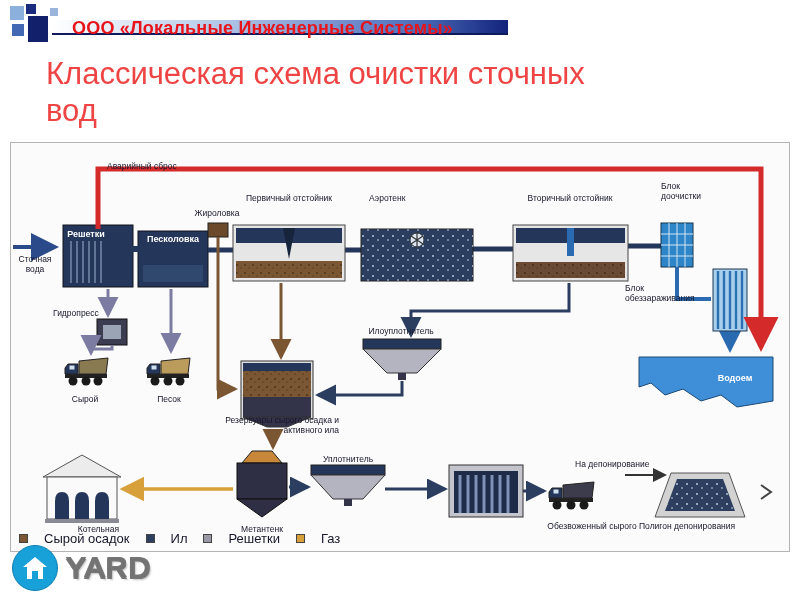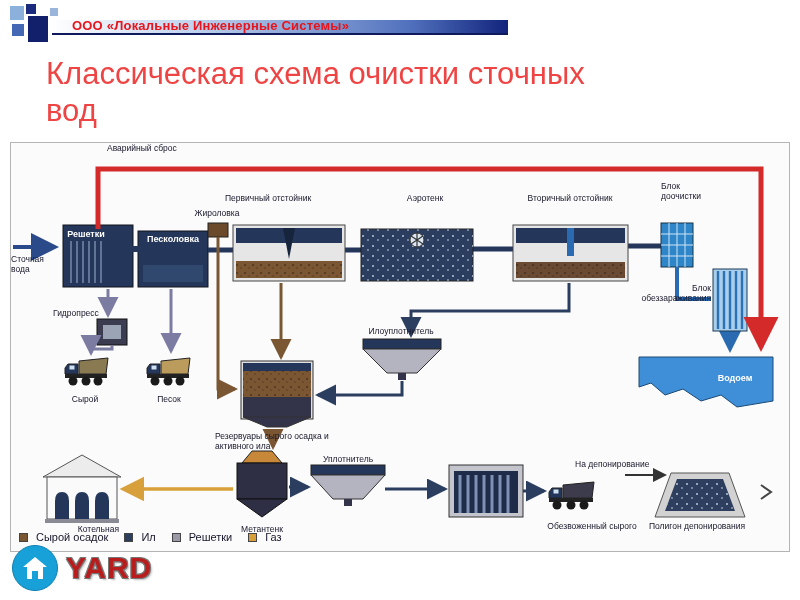--- a/index.html
+++ b/index.html
@@ -3,32 +3,32 @@
 <meta charset="utf-8">
 <style>
   *{margin:0;padding:0;box-sizing:border-box}
   html,body{width:800px;height:600px}
   body{font-family:"Liberation Sans",sans-serif;background:#fff;position:relative;overflow:hidden}
   .slide{position:absolute;inset:0;background:#fff}
   .deco-sq{position:absolute}
   .grad-bar{position:absolute;left:52px;top:20px;width:456px;height:15px;
     background:linear-gradient(to right,#ffffff 0%,#c2d4ee 30%,#5272be 78%,#12247c 100%);
     border-bottom:2px solid #0e1a5c}
-  .company{position:absolute;left:72px;top:18px;font-size:13px;font-weight:bold;color:#e8141c;letter-spacing:.2px;white-space:nowrap}
+  .company{position:absolute;left:72px;top:18px;font-size:18px;font-weight:bold;color:#e8141c;letter-spacing:.2px;white-space:nowrap}
   .title{position:absolute;left:46px;top:56px;width:580px;font-size:31px;font-weight:400;color:#ef4444;line-height:1.18}
   .diagram{position:absolute;left:10px;top:142px;width:780px;height:410px;background:#fbfbfb;border:1px solid #b4b4b4}
   .diagram svg{position:absolute;left:0;top:0}
   .dlbl{position:absolute;font-size:8.5px;line-height:1.2;color:#16162a}
   .wlbl{position:absolute;font-size:9px;font-weight:bold;color:#fff;line-height:1.1;text-align:center}
   .legend{position:absolute;left:8px;top:388px;display:flex;gap:16px;align-items:center}
-  .legend-item{display:flex;gap:8px;align-items:center;font-size:11px;color:#16162a}
+  .legend-item{display:flex;gap:16px;align-items:center;font-size:13px;color:#16162a}
   .legend-sw{width:9px;height:9px;border:1px solid #444;display:inline-block}
   .logo{position:absolute;left:12px;top:545px;display:flex;align-items:center;gap:8px}
   .logo-circle{width:46px;height:46px;border-radius:50%;background:#18a0d8;display:flex;align-items:center;justify-content:center;border:1px solid #0d7fb0}
-  .logo-text{font-size:30px;font-weight:700;color:#b91c1c;letter-spacing:1px;
+  .logo-text{font-size:30px;font-weight:400;color:#737373;letter-spacing:1px;
     text-shadow:-1px -1px 0 #777,1px -1px 0 #777,-1px 1px 0 #777,1px 1px 0 #777,2px 2px 2px rgba(0,0,0,.25)}
 </style>
 </head>
 <body>
 
 <div class="slide">
 
   <div>
     <span class="deco-sq" style="left:10px;top:6px;width:14px;height:14px;background:#8cb0dc"></span>
     <span class="deco-sq" style="left:26px;top:4px;width:10px;height:10px;background:#1a2a7c"></span>
@@ -268,42 +268,42 @@
 
       <g>
         <polyline points="750,342 760,349 750,356" stroke="#444" stroke-width="2" fill="none"></polyline>
       </g>
 
       <g>
         <path d="M87,86 L87,26 L750,26 L750,204" stroke="#d42a2a" stroke-width="5" fill="none" marker-end="url(#aR)"></path>
       </g>
     </svg>
 
-    <div class="dlbl" style="left:96px;top:0">Аварийный сброс</div>
-    <div class="dlbl" style="left:0px;top:111px;width:48px;">Сточная вода</div>
+    <div class="dlbl" style="left:96px;top:18px">Аварийный сброс</div>
+    <div class="dlbl" style="left:0px;top:111px;width:48px;text-align:center">Сточная вода</div>
     <div class="wlbl" style="left:54px;top:87px;width:42px">Решетки</div>
     <div class="wlbl" style="left:129px;top:92px;width:66px">Песколовка</div>
     <div class="dlbl" style="left:176px;top:65px;width:60px;text-align:center">Жироловка</div>
-    <div class="dlbl" style="left:214px;top:50px;width:128px;">Первичный отстойник</div>
-    <div class="dlbl" style="left:366px;top:50px;width:96px;text-align:center">Аэротенк</div>
+    <div class="dlbl" style="left:214px;top:50px;width:128px;text-align:center">Первичный отстойник</div>
+    <div class="dlbl" style="left:358px;top:50px;width:96px;text-align:left">Аэротенк</div>
     <div class="dlbl" style="left:496px;top:50px;width:126px;text-align:center">Вторичный отстойник</div>
     <div class="dlbl" style="left:650px;top:38px;width:56px">Блок доочистки</div>
-    <div class="dlbl" style="left:614px;top:140px;width:86px;text-align:right">Блок обеззараживания</div>
+    <div class="dlbl" style="left:614px;top:140px;width:86px;text-align:left">Блок обеззараживания</div>
     <div class="wlbl" style="left:696px;top:231px;width:56px">Водоем</div>
     <div class="dlbl" style="left:42px;top:165px">Гидропресс</div>
     <div class="dlbl" style="left:50px;top:251px;width:48px;text-align:center">Сырой</div>
     <div class="dlbl" style="left:134px;top:251px;width:48px;text-align:center">Песок</div>
     <div class="dlbl" style="left:344px;top:183px;width:92px;text-align:center">Илоуплотнитель</div>
-    <div class="dlbl" style="left:204px;top:288px;width:124px;text-align:left">Резервуары сырого осадка и активного ила</div>
+    <div class="dlbl" style="left:204px;top:272px;width:124px;text-align:right">Резервуары сырого осадка и активного ила</div>
     <div class="dlbl" style="left:36px;top:381px;width:72px;text-align:right">Котельная</div>
     <div class="dlbl" style="left:221px;top:381px;width:60px;text-align:center">Метантенк</div>
     <div class="dlbl" style="left:300px;top:311px;width:74px;text-align:center">Уплотнитель</div>
     <div class="dlbl" style="left:522px;top:378px;width:118px;text-align:center">Обезвоженный сырого</div>
     <div class="dlbl" style="left:564px;top:316px">На депонирование</div>
-    <div class="dlbl" style="left:628px;top:378px;width:116px;text-align:center">Полигон депонирования</div>
+    <div class="dlbl" style="left:628px;top:378px;width:116px;text-align:left">Полигон депонирования</div>
 
     <div class="legend">
       <span class="legend-item">
         <span class="legend-sw" style="background: rgb(122, 86, 50);"></span>
         <span>Сырой осадок</span>
       </span>
       <span class="legend-item">
         <span class="legend-sw" style="background: rgb(46, 62, 94);"></span>
         <span>Ил</span>
       </span>

